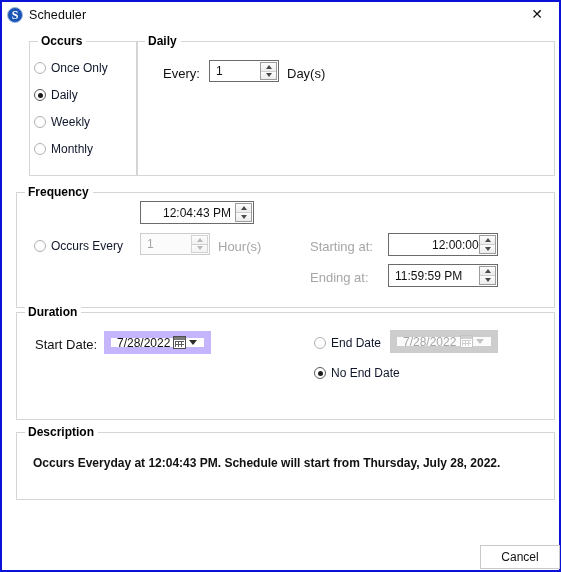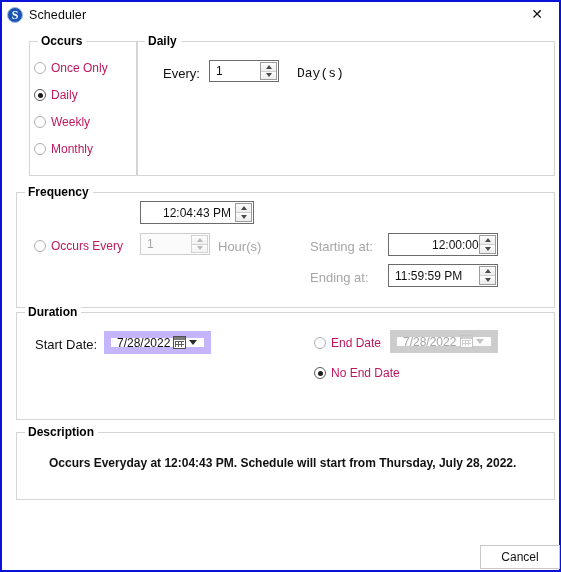--- a/index.html
+++ b/index.html
@@ -135,21 +135,21 @@
   .radio.checked .dot::after {
     content: "";
     position: absolute;
     left: 2.5px; top: 2.5px;
     width: 5px; height: 5px;
     border-radius: 50%;
     background: #1c1c1c;
   }
   .radio .lbl {
     font-size: 12px;
-    color: #be185d;
+    color: #0f172a;
   }
 
   
   .lab {
     position: absolute;
     white-space: nowrap;
     font-size: 13px;
     color: #111111;
   }
   .lab.dis { color: #a6a6a6; }
@@ -347,21 +347,21 @@
     </div>
 
     <div class="lab" style="left:161px; top:38px;">Every:</div>
     <div class="field" style="left:207px; top:32px; width:70px; height:22px;">
       <div class="val">1</div>
       <div class="spin">
         <div class="up"></div>
         <div class="dn"></div>
       </div>
     </div>
-    <div class="lab" style="left:295px; top:38px;font-family:Liberation Mono, monospace;">Day(s)</div>
+    <div class="lab" style="left:285px; top:38px;">Day(s)</div>
 
     <div class="gb" style="left:14px; top:164px; width:539px; height:116px;">
       <div class="gb-title">Frequency</div>
     </div>
 
     <div class="field" style="left:138px; top:173px; width:114px; height:23px;padding-left:16px;">
       <div class="val">12:04:43 PM</div>
       <div class="spin">
         <div class="up"></div>
         <div class="dn"></div>
@@ -421,20 +421,20 @@
     </div>
 
     <div class="radio checked" style="left:312px; top:338px;">
       <span class="dot"></span>
       <span class="lbl">No End Date</span>
     </div>
 
     <div class="gb" style="left:14px; top:404px; width:539px; height:68px;">
       <div class="gb-title">Description</div>
     </div>
-    <div class="desc-text" style="left:31px; top:428px;margin-left:16px;">Occurs Everyday at 12:04:43 PM. Schedule will start from Thursday, July 28, 2022.</div>
+    <div class="desc-text" style="left:31px; top:428px;">Occurs Everyday at 12:04:43 PM. Schedule will start from Thursday, July 28, 2022.</div>
 
     <div class="btn" style="left:478px; top:517px; width:80px;">
       <span>Cancel</span>
     </div>
 
   </div>
 </div>
 
 </body></html>

